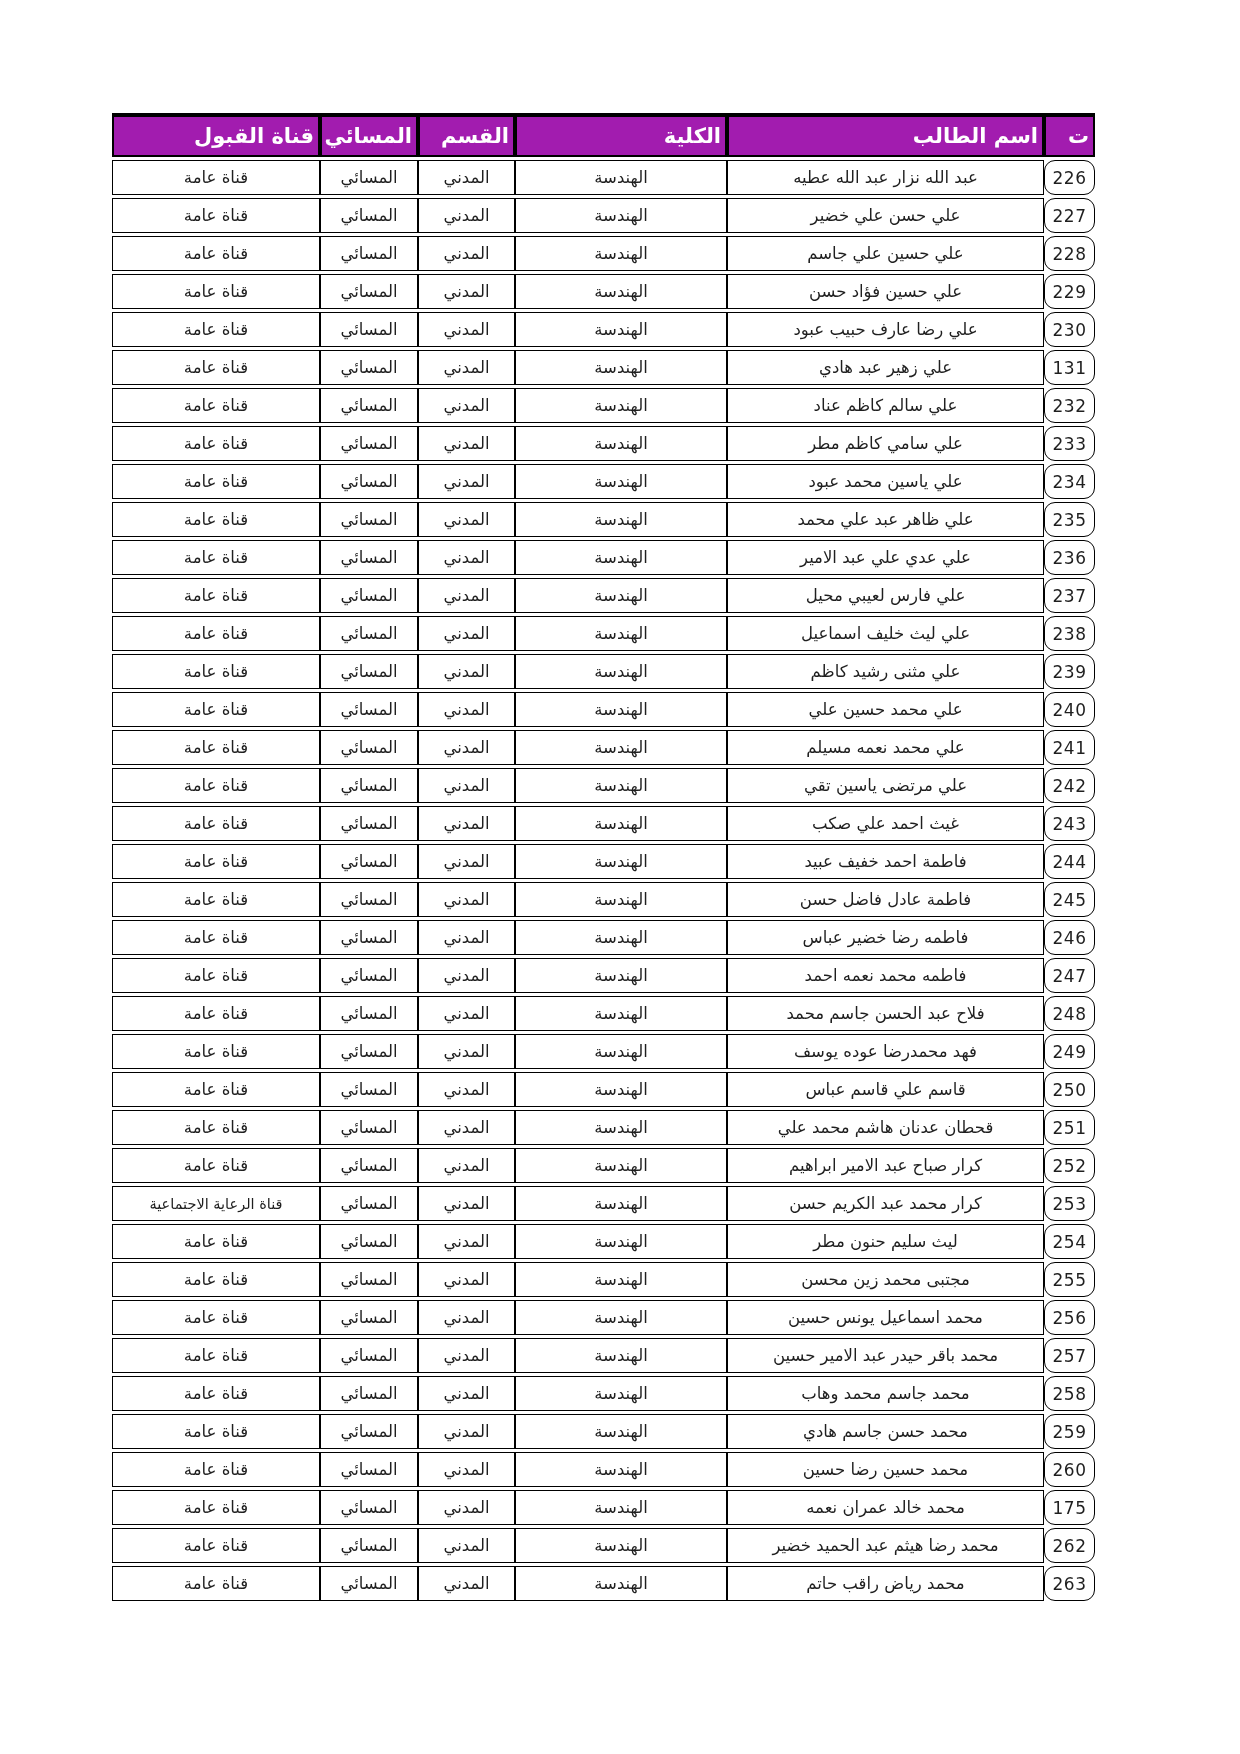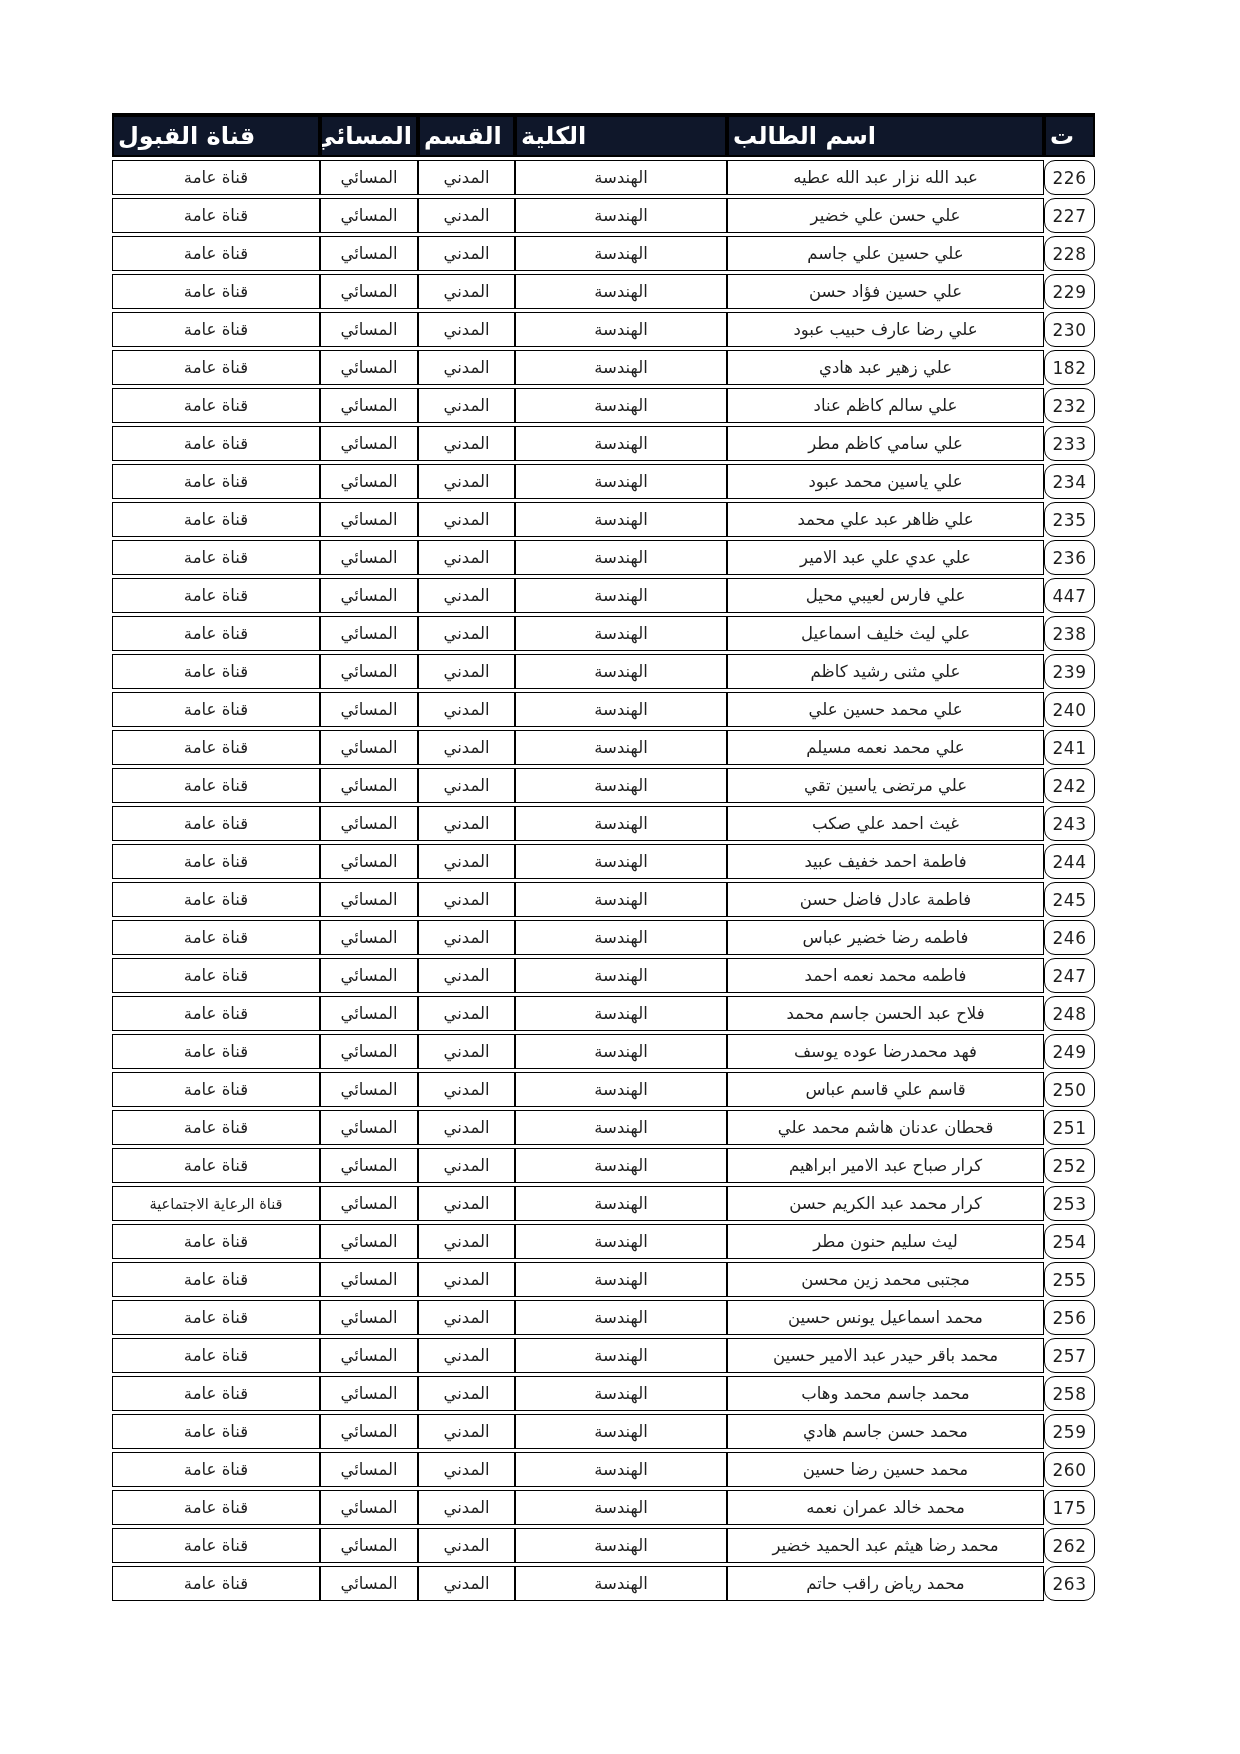--- a/index.html
+++ b/index.html
@@ -29,25 +29,25 @@
     border-spacing: 0 3px;
   }
   col.col-no         { width: 51px;  }
   col.col-name       { width: 317px; }
   col.col-college    { width: 212px; }
   col.col-department { width: 97px;  }
   col.col-study      { width: 98px;  }
   col.col-channel    { width: 208px; }
 
   th {
-    background: #0f172a;
+    background: #a21caf;
     color: #ffffff;
     font-weight: bold;
-    font-size: 24px;
-    text-align: left;
+    font-size: 21px;
+    text-align: right;
     vertical-align: middle;
     border: 2px solid #000000;
     border-top: 4px solid #000000;
     height: 38px;
     padding: 0 4px;
     overflow: hidden;
     white-space: nowrap;
   }
   td {
     background: #ffffff;
@@ -129,21 +129,21 @@
           </tr>
           <tr>
             <td class="col-no">230</td>
             <td class="col-name">علي رضا عارف حبيب عبود</td>
             <td class="col-college">الهندسة</td>
             <td class="col-department">المدني</td>
             <td class="col-study">المسائي</td>
             <td class="col-channel">قناة عامة</td>
           </tr>
           <tr>
-            <td class="col-no">182</td>
+            <td class="col-no">131</td>
             <td class="col-name">علي زهير عبد هادي</td>
             <td class="col-college">الهندسة</td>
             <td class="col-department">المدني</td>
             <td class="col-study">المسائي</td>
             <td class="col-channel">قناة عامة</td>
           </tr>
           <tr>
             <td class="col-no">232</td>
             <td class="col-name">علي سالم كاظم عناد</td>
             <td class="col-college">الهندسة</td>
@@ -177,21 +177,21 @@
           </tr>
           <tr>
             <td class="col-no">236</td>
             <td class="col-name">علي عدي علي عبد الامير</td>
             <td class="col-college">الهندسة</td>
             <td class="col-department">المدني</td>
             <td class="col-study">المسائي</td>
             <td class="col-channel">قناة عامة</td>
           </tr>
           <tr>
-            <td class="col-no">447</td>
+            <td class="col-no">237</td>
             <td class="col-name">علي فارس لعيبي محيل</td>
             <td class="col-college">الهندسة</td>
             <td class="col-department">المدني</td>
             <td class="col-study">المسائي</td>
             <td class="col-channel">قناة عامة</td>
           </tr>
           <tr>
             <td class="col-no">238</td>
             <td class="col-name">علي ليث خليف اسماعيل</td>
             <td class="col-college">الهندسة</td>

